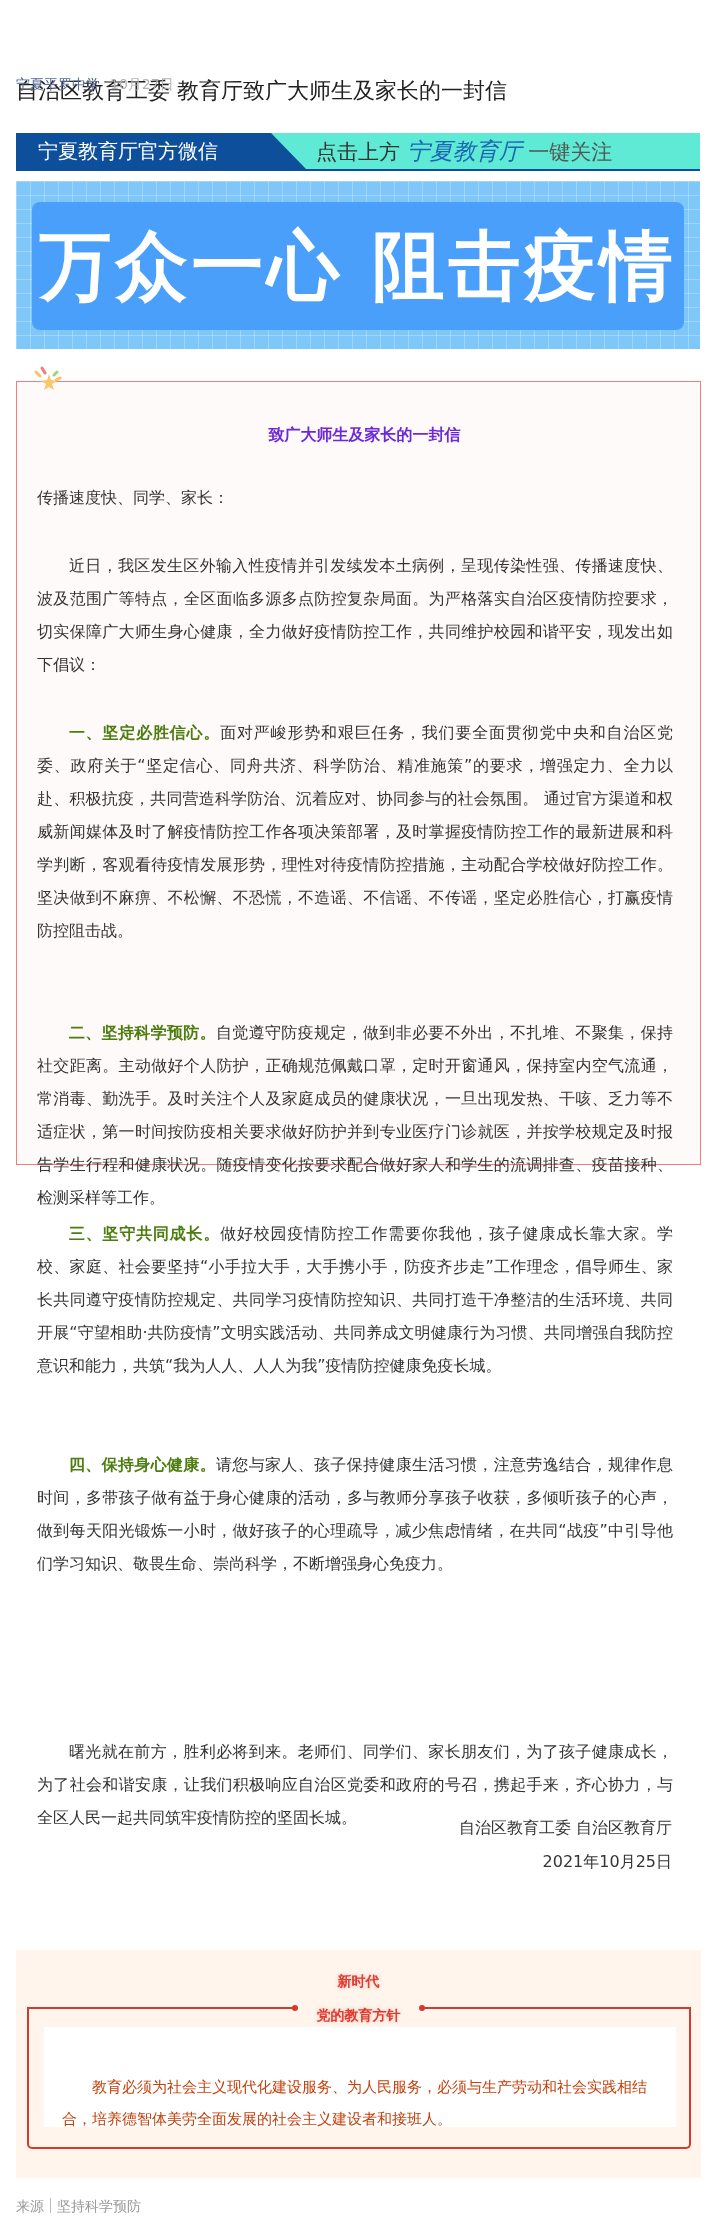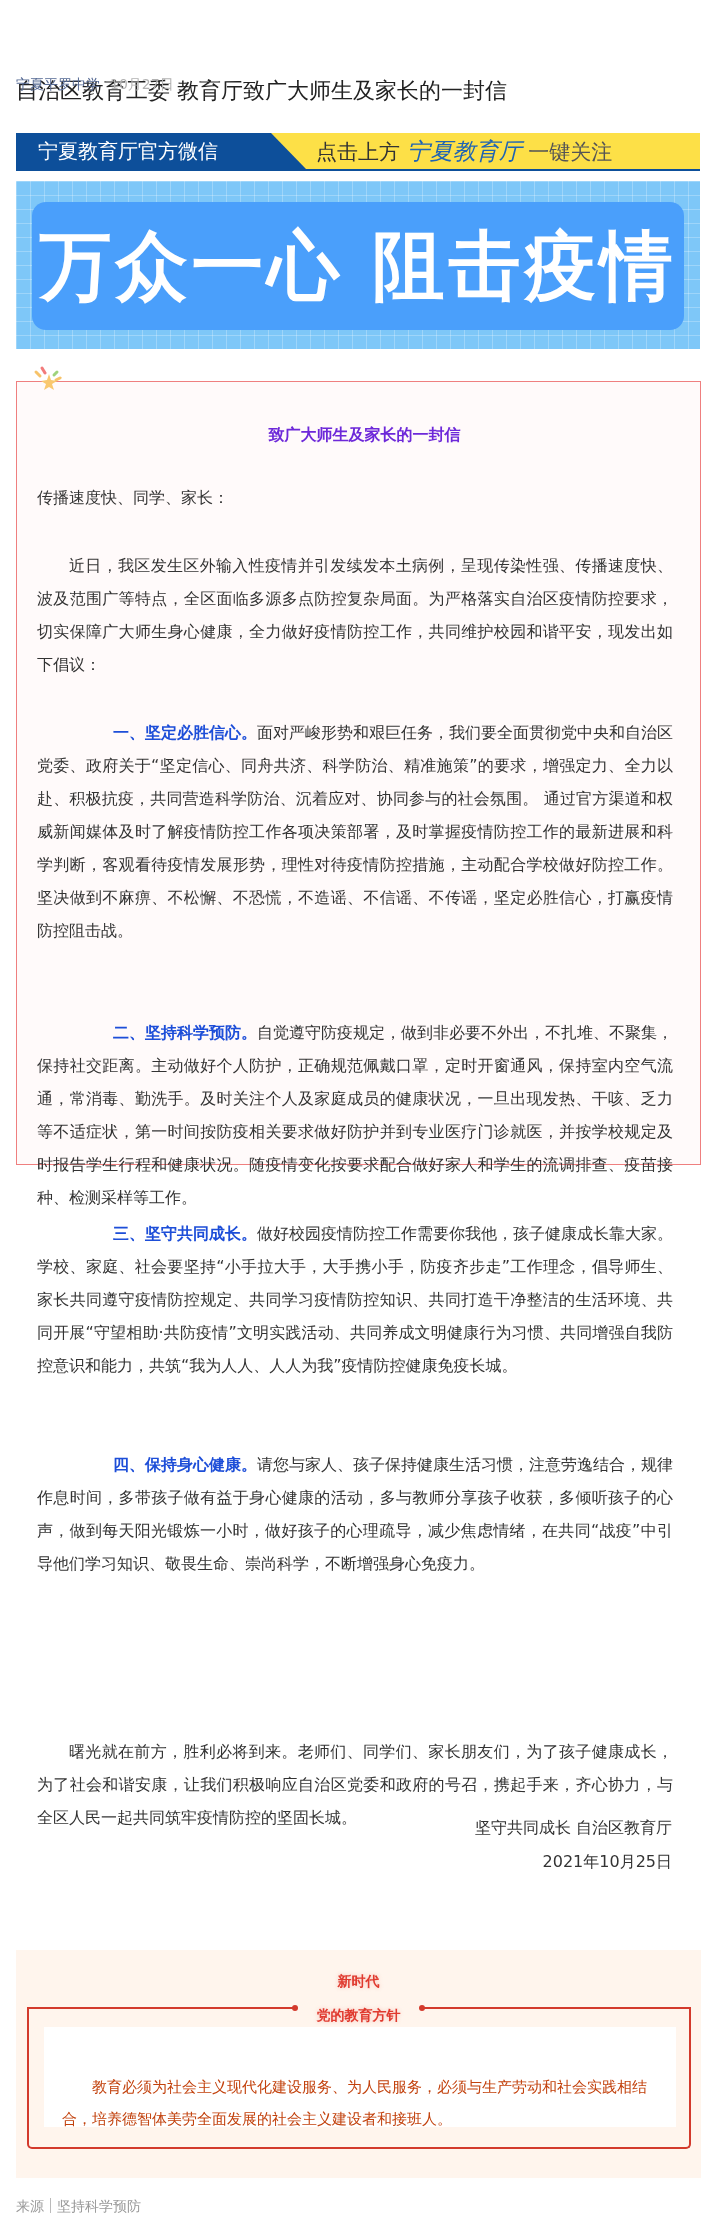--- a/index.html
+++ b/index.html
@@ -14,21 +14,21 @@
     position: absolute; left: 16px; top: 32px; width: 690px;
     font-size: 22px; line-height: 32px; color: #222; font-weight: normal; margin-top: 43px;
   }
   .meta { position: absolute; left: 16px; top: 74px; font-size: 14px; line-height: 20px; }
   .meta .account { color: #576b95; }
   .meta .date { color: #b2b2b2; margin-left: 10px; }
 
   
   .follow-banner {
     position: absolute; left: 16px; top: 133px; width: 684px; height: 38px;
-    border-bottom: 2px solid #0d4f9a; background: #fde047;
+    border-bottom: 2px solid #0d4f9a; background: #5eead4;
   }
   .follow-left {
     position: absolute; left: 0; top: 0; height: 36px; width: 290px;
     background: #0d4f9a; color: #fff; font-size: 20px; line-height: 36px;
     padding-left: 22px;
     clip-path: polygon(0 0, 255px 0, 290px 36px, 0 36px);
   }
   .follow-right {
     position: absolute; left: 300px; top: 0; height: 36px; line-height: 36px;
     font-size: 21px; color: #333; white-space: nowrap;
@@ -40,21 +40,21 @@
   .hero {
     position: absolute; left: 16px; top: 181px; width: 684px; height: 168px;
     background-color: #7ec7f8;
     background-image:
       linear-gradient(rgba(255,255,255,0.25) 1px, transparent 1px),
       linear-gradient(90deg, rgba(255,255,255,0.25) 1px, transparent 1px);
     background-size: 14px 14px;
   }
   .hero-inner {
     position: absolute; left: 16px; top: 21px; width: 652px; height: 128px;
-    background: #4a9ffb; border-radius: 14px;
+    background: #4a9ffb; border-radius: 8px;
     display: flex; align-items: center; justify-content: center;
   }
   .hero-text {
     color: #fff; font-size: 72px; font-weight: bold; letter-spacing: 4px;
     font-family: "DejaVu Sans", sans-serif; line-height: 1;
     transform: scaleY(1.05);
   }
 
   .sparkle { position: absolute; left: 30px; top: 362px; width: 40px; height: 28px; }
   .letter-wrap {
@@ -63,21 +63,21 @@
   }
   .letter-title {
     position: absolute; left: 0; width: 100%; top: 423px; text-align: center;
     font-size: 16px; font-weight: bold; color: #6d28d9; line-height: 24px; margin-left: 6px;
   }
   .txt {
     position: absolute; left: 37px; width: 636px;
     font-size: 16px; line-height: 33px; color: #333;
     text-align: justify;
   }
-  .txt .lead { font-weight: bold; color: #1d4ed8; margin-left: 44px; }
+  .txt .lead { font-weight: bold; color: #4d7c0f; }
   .indent { text-indent: 2em; }
   .sign {
     position: absolute; right: 45px; text-align: right; font-size: 16px; line-height: 33px; color: #333;
   }
 
   
   .policy {
     position: absolute; left: 16px; top: 1950px; width: 685px; height: 228px;
     background: #fff5ed;
   }
@@ -168,21 +168,21 @@
 <p class="txt indent" style="top:1217px;">
   <span class="lead">三、坚守共同成长。</span><span>做好校园疫情防控工作需要你我他，孩子健康成长靠大家。学校、家庭、社会要坚持“小手拉大手，大手携小手，防疫齐步走”工作理念，倡导师生、家长共同遵守疫情防控规定、共同学习疫情防控知识、共同打造干净整洁的生活环境、共同开展“守望相助·共防疫情”文明实践活动、共同养成文明健康行为习惯、共同增强自我防控意识和能力，共筑“我为人人、人人为我”疫情防控健康免疫长城。</span>
 </p>
 
 <p class="txt indent" style="top:1448px;">
   <span class="lead">四、保持身心健康。</span><span>请您与家人、孩子保持健康生活习惯，注意劳逸结合，规律作息时间，多带孩子做有益于身心健康的活动，多与教师分享孩子收获，多倾听孩子的心声，做到每天阳光锻炼一小时，做好孩子的心理疏导，减少焦虑情绪，在共同“战疫”中引导他们学习知识、敬畏生命、崇尚科学，不断增强身心免疫力。</span>
 </p>
 
 <p class="txt indent" style="top:1735px;">曙光就在前方，胜利必将到来。老师们、同学们、家长朋友们，为了孩子健康成长，为了社会和谐安康，让我们积极响应自治区党委和政府的号召，携起手来，齐心协力，与全区人民一起共同筑牢疫情防控的坚固长城。</p>
 
-<p class="sign" style="top:1811px;">坚守共同成长 自治区教育厅</p>
+<p class="sign" style="top:1811px;">自治区教育工委 自治区教育厅</p>
 <p class="sign" style="top:1845px;">2021年10月25日</p>
 
 <div class="policy"></div>
 <div class="policy-frame"></div>
 <div class="policy-line-l"></div>
 <div class="policy-line-r"></div>
 <div class="dot dot-l"></div>
 <div class="dot dot-r"></div>
 <div class="policy-title1">新时代</div>
 <div class="policy-title2">党的教育方针</div>

